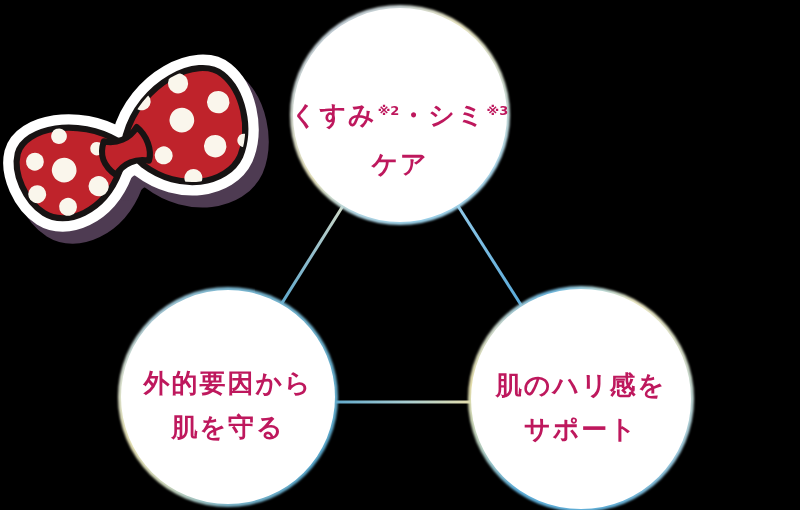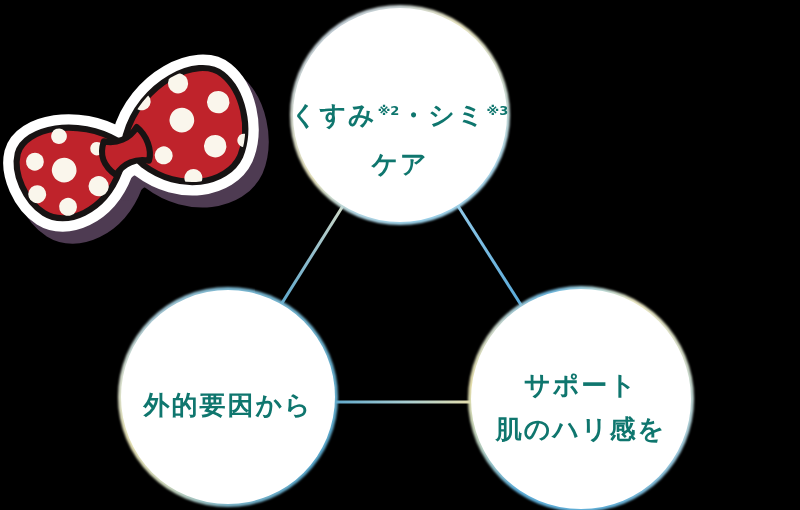--- a/index.html
+++ b/index.html
@@ -26,21 +26,21 @@
     background:conic-gradient(from 0deg,
       #9ccfe0 0%,#ece8c4 8%,#d4dcc8 19%,#9cc8dc 33%,#63b0d8 46%,
       #5fafda 60%,#b8d0c0 68%,#e6dfac 77%,#ccd8cc 86%,#6ab4dc 95%,#9ccfe0 100%);
   }
   .circle .inner{
     position:absolute;inset:3px;border-radius:50%;background:#ffffff;
     display:flex;flex-direction:column;align-items:center;justify-content:center;
     text-align:center;
   }
   .circle .txt{
-    color:#0f766e;font-size:26px;font-weight:600;line-height:44px;
+    color:#be185d;font-size:26px;font-weight:600;line-height:44px;
     letter-spacing:2px;white-space:nowrap;
   }
   .c-top .txt{transform:translateY(24px);}
   .c-left .txt,.c-right .txt{transform:translateY(8px);}
   .sup{
     display:inline-block;font-size:13px;font-weight:600;letter-spacing:0;
     transform:translateY(-9px);margin:0 1px;
   }
 </style>
 </head>
@@ -126,27 +126,28 @@
         <div>ケア</div>
       </div>
     </div>
   </div>
 
   <div class="circle c-left" style="left:118px;top:287px;width:220px;height:220px;">
     <div class="ring"></div>
     <div class="inner">
       <div class="txt">
         <div>外的要因から</div>
+        <div>肌を守る</div>
       </div>
     </div>
   </div>
 
   <div class="circle c-right" style="left:468px;top:286px;width:226px;height:226px;">
     <div class="ring"></div>
     <div class="inner">
       <div class="txt">
+        <div>肌のハリ感を</div>
         <div>サポート</div>
-        <div>肌のハリ感を</div>
       </div>
     </div>
   </div>
 
 </div>
 
 </body></html>

